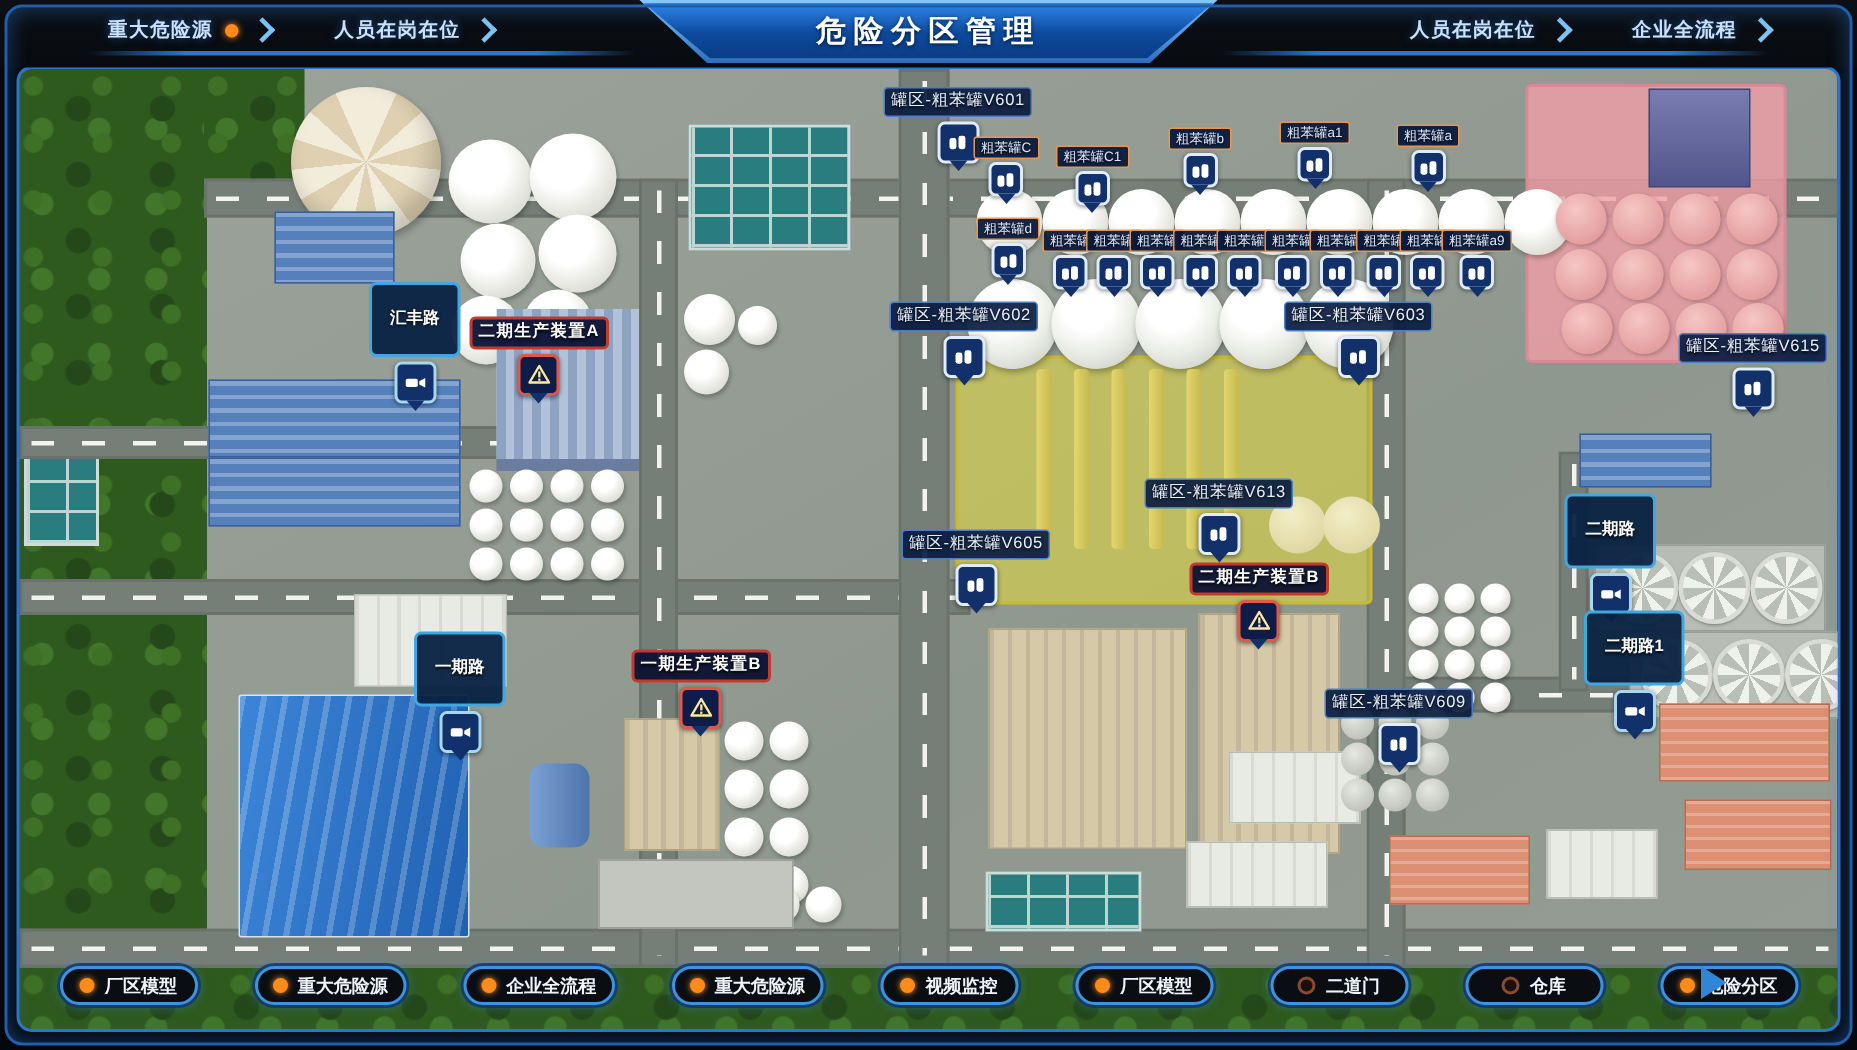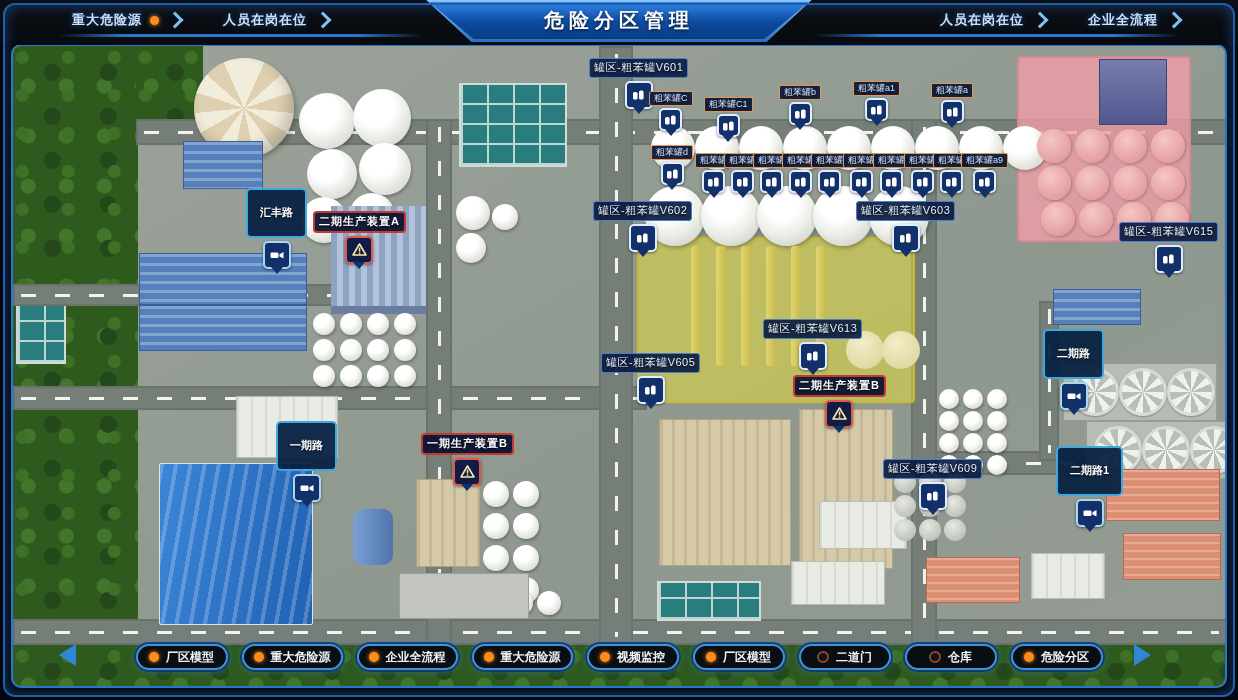--- a/index.html
+++ b/index.html
@@ -50,21 +50,21 @@
   .lb-tankzone{background:rgba(10,28,66,.92);border:1px solid #4a7ec8;color:#e8f1ff;letter-spacing:.5px}
   .lb-tanksmall{font-size:9px;padding:1px 4px;background:rgba(12,26,60,.95);border:1px solid #e8964f;color:#dbe7ff;border-radius:2px}
   .lb-road{background:rgba(8,34,66,.95);border:2px solid #3fa8e0;border-radius:5px;padding:16px 12px;font-weight:bold}
   .lb-unit{background:rgba(12,18,52,.95);border:2px solid #c23a2e;border-radius:4px;font-weight:bold;letter-spacing:1px}
   .pin{margin-top:3px;width:24px;height:24px;border-radius:5px;background:#12306a;border:2px solid #e0ecff;display:flex;align-items:center;justify-content:center;position:relative;box-shadow:0 1px 3px rgba(0,0,0,.45)}
   .pin::after{content:"";position:absolute;top:100%;left:50%;transform:translateX(-50%);border:6px solid transparent;border-top:7px solid #12306a}
   .pin-sm{width:19px;height:19px;border-width:2px;margin-top:2px}
   .pin-camera{border-color:#a8d8f0}
   .pin-warning{border-color:#e05848;background:#101c48}
   
-  .tb{position:absolute;left:0;right:0;bottom:16px;display:flex;justify-content:center;gap:14px;z-index:20}
+  .tb{position:absolute;left:0;right:0;bottom:16px;display:flex;justify-content:center;gap:38px;z-index:20}
   .tb-btn{min-width:92px;height:26px;border-radius:13px;border:2px solid #3f93de;box-shadow:0 0 0 2px rgba(18,55,105,.85),0 0 8px rgba(60,150,240,.55);background:#0a0e13;display:flex;align-items:center;justify-content:center;gap:7px;color:#f0f4fa;font-size:12px;font-weight:bold;cursor:pointer;padding:0 10px;box-sizing:border-box}
   .tb-dot{width:10px;height:10px;border-radius:50%;flex:0 0 auto}
   .tb-dot.on{background:#ff8c1a;box-shadow:0 0 4px #ff8c1a}
   .tb-dot.off{width:8px;height:8px;background:#1a0f0a;border:2px solid #8a4a32}
   .tb-arrow{position:absolute;bottom:20px;width:0;height:0;border:11px solid transparent;z-index:20;cursor:pointer}
   .tb-arrow.left{left:46px;border-right:17px solid #2f86d6;border-left:0}
   .tb-arrow.right{right:74px;border-left:17px solid #2f86d6;border-right:0}
 </style>
 </head>
 <body>
@@ -467,21 +467,21 @@
       </div>
       <div class="marker" style="left: 1030px; top: 283px;">
         <div class="lb lb-road">二期路</div>
         <div class="pin pin-camera">
           <svg width="14" height="12" viewBox="0 0 14 12">
             <rect x="0.5" y="3.5" width="8" height="5.5" rx="1.2" fill="#fff"></rect>
             <path d="M9.5 5.2 L13.5 3 V9.4 L9.5 7.4 Z" fill="#fff"></path>
           </svg>
         </div>
       </div>
-      <div class="marker" style="left: 1043px; top: 400px;">
+      <div class="marker" style="left: 1043px; top: 361px;">
         <div class="lb lb-road">二期路1</div>
         <div class="pin pin-camera">
           <svg width="14" height="12" viewBox="0 0 14 12">
             <rect x="0.5" y="3.5" width="8" height="5.5" rx="1.2" fill="#fff"></rect>
             <path d="M9.5 5.2 L13.5 3 V9.4 L9.5 7.4 Z" fill="#fff"></path>
           </svg>
         </div>
       </div>
       <div class="marker" style="left: 300px; top: 165px;">
         <div class="lb lb-unit">二期生产装置A</div>

